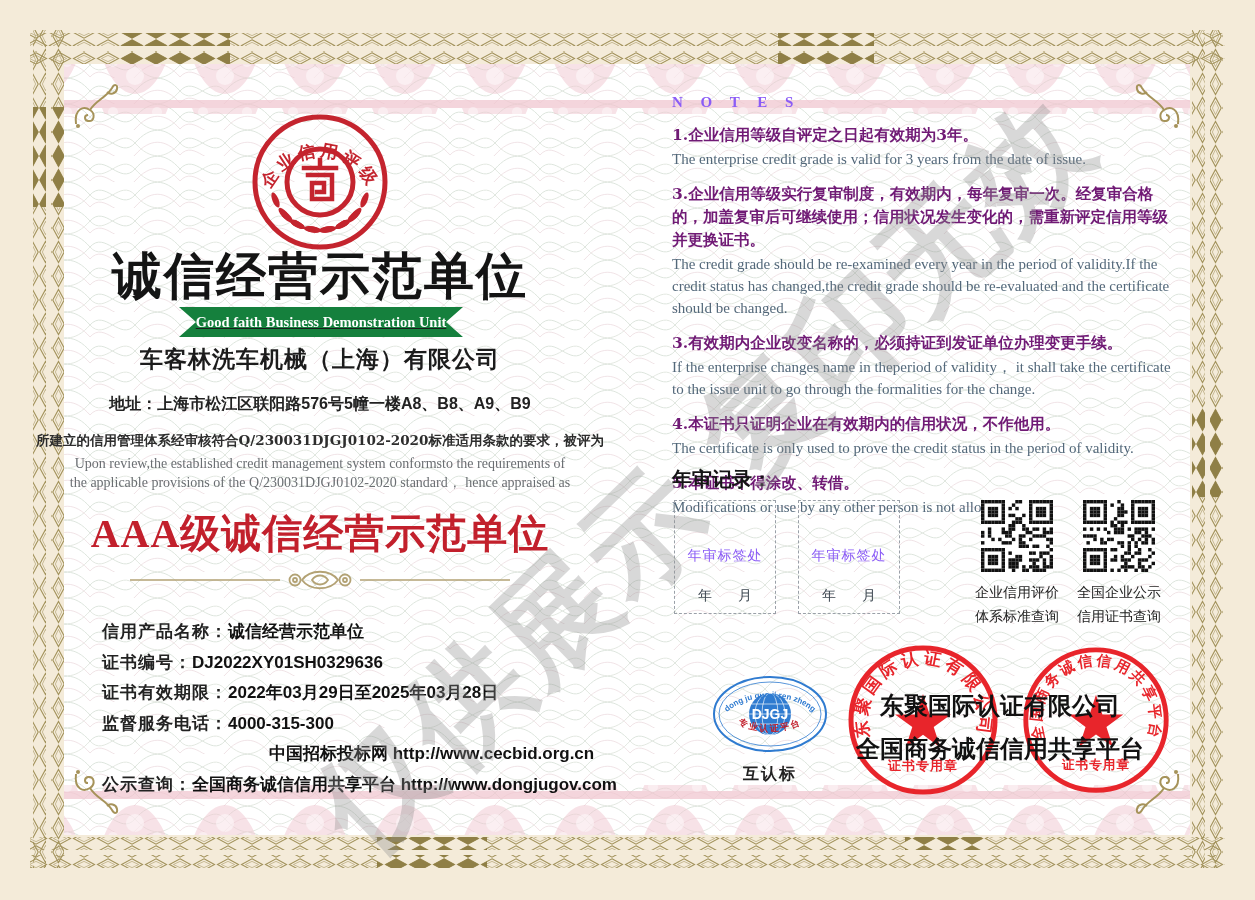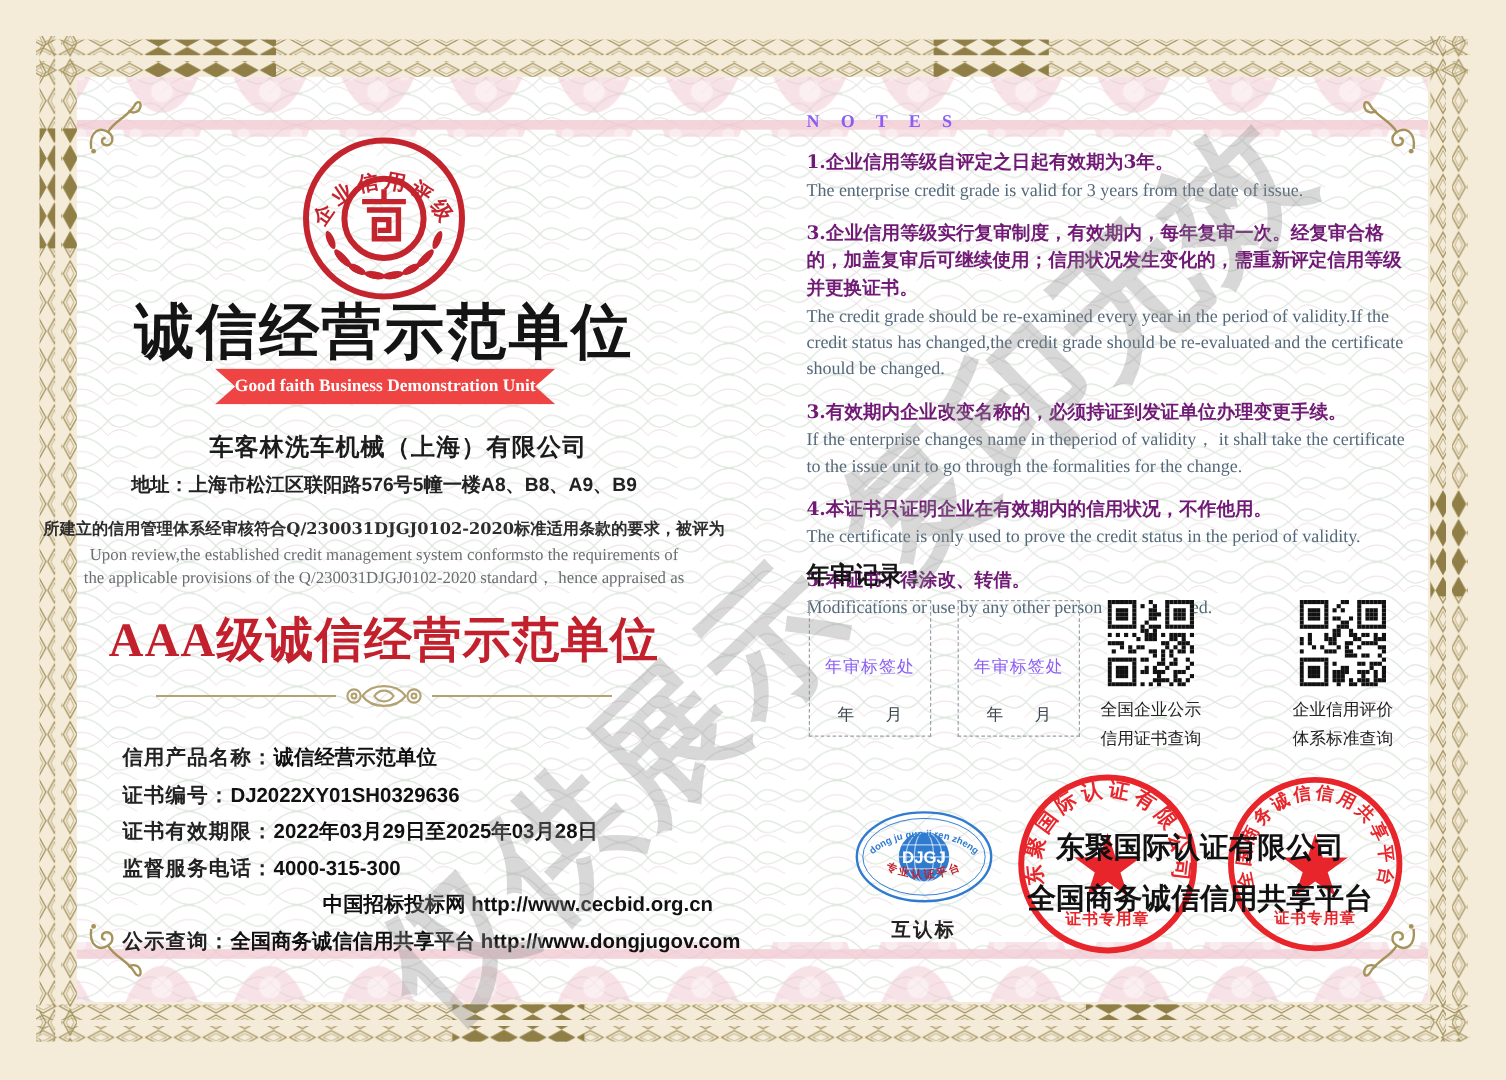--- a/index.html
+++ b/index.html
@@ -5,25 +5,25 @@
   html,body{margin:0;padding:0;}
   .cert{position:relative;width:1255px;height:900px;background:#f4ebd9;overflow:hidden;
         font-family:"Liberation Sans","DejaVu Sans",sans-serif;color:#1c1c1c;}
   .frame{position:absolute;left:0;top:0;z-index:0;}
   
   .left-col{position:absolute;left:0;top:0;width:640px;z-index:2;text-align:center;}
   .emblem{position:absolute;left:250px;top:112px;}
   .main-title{position:absolute;left:0;top:243px;width:640px;margin:0;
       font-family:"Liberation Serif","DejaVu Serif",serif;font-weight:900;
       font-size:50px;letter-spacing:2px;color:#141414;}
-  .ribbon{position:absolute;left:179px;top:307px;width:284px;height:30px;background:#ef4444;
+  .ribbon{position:absolute;left:179px;top:307px;width:284px;height:30px;background:#15803d;
       clip-path:polygon(0 0,100% 0,calc(100% - 17px) 50%,100% 100%,0 100%,17px 50%);
-      display:flex;align-items:center;justify-content:center;}
+      display:flex;align-items:center;justify-content:center;text-decoration:underline;}
   .ribbon span{color:#fff;font-weight:bold;font-size:14.5px;font-family:"Liberation Serif",serif;}
-  .company-name{position:absolute;left:0;top:359px;width:640px;margin:0;font-size:20px;font-weight:bold;letter-spacing:1px;padding-left:12px;}
+  .company-name{position:absolute;left:0;top:344px;width:640px;margin:0;font-size:23px;font-weight:bold;letter-spacing:1px;}
   .company-address{position:absolute;left:0;top:394px;width:640px;font-size:16px;font-weight:bold;color:#222;}
   .appraisal{position:absolute;left:0;top:432px;width:640px;}
   .appraisal .zh{font-family:"DejaVu Serif","Liberation Serif",serif;font-size:13.5px;font-weight:bold;color:#2d2d2d;margin:0 0 4px 0;}
   .appraisal .en{font-family:"Liberation Serif","DejaVu Serif",serif;font-size:14px;color:#6a6e72;margin:0;line-height:19px;}
   .grade{position:absolute;left:0;top:506px;width:640px;margin:0;
       font-family:"Liberation Serif","DejaVu Serif",serif;font-weight:900;font-size:40px;color:#c2202c;letter-spacing:1px;}
   .divider{position:absolute;left:130px;top:565px;}
   .details{position:absolute;left:102px;top:620px;width:560px;text-align:left;z-index:2;}
   .detail-row{height:30.5px;font-size:17px;white-space:nowrap;}
   .detail-row .lbl{font-family:"DejaVu Serif",serif;font-weight:bold;letter-spacing:1px;color:#222;}
@@ -249,233 +249,20 @@
     <h3 class="annual-title">年审记录：</h3>
 
     <div class="annual-row">
       <div class="review-box" style="margin-left:2px;">
         <div class="tag">年审标签处</div>
         <div class="ym"><span>年</span><span class="gap"></span><span>月</span></div>
       </div>
       <div class="review-box" style="margin-left:22px;">
         <div class="tag">年审标签处</div>
         <div class="ym"><span>年</span><span class="gap"></span><span>月</span></div>
-      </div>
-      <div class="qr-fig" style="margin-left:16px;">
-        <svg id="qr2" width="72" height="72" fill="#111">
-            <rect x="0.00" y="27.43" width="3.43" height="3.43"></rect>
-            <rect x="0.00" y="34.29" width="3.43" height="3.43"></rect>
-            <rect x="3.43" y="34.29" width="3.43" height="3.43"></rect>
-            <rect x="3.43" y="41.14" width="3.43" height="3.43"></rect>
-            <rect x="6.86" y="27.43" width="3.43" height="3.43"></rect>
-            <rect x="6.86" y="34.29" width="3.43" height="3.43"></rect>
-            <rect x="10.29" y="34.29" width="3.43" height="3.43"></rect>
-            <rect x="10.29" y="37.71" width="3.43" height="3.43"></rect>
-            <rect x="13.71" y="27.43" width="3.43" height="3.43"></rect>
-            <rect x="17.14" y="37.71" width="3.43" height="3.43"></rect>
-            <rect x="17.14" y="41.14" width="3.43" height="3.43"></rect>
-            <rect x="20.57" y="27.43" width="3.43" height="3.43"></rect>
-            <rect x="20.57" y="41.14" width="3.43" height="3.43"></rect>
-            <rect x="24.00" y="30.86" width="3.43" height="3.43"></rect>
-            <rect x="24.00" y="37.71" width="3.43" height="3.43"></rect>
-            <rect x="27.43" y="3.43" width="3.43" height="3.43"></rect>
-            <rect x="27.43" y="20.57" width="3.43" height="3.43"></rect>
-            <rect x="27.43" y="24.00" width="3.43" height="3.43"></rect>
-            <rect x="27.43" y="37.71" width="3.43" height="3.43"></rect>
-            <rect x="27.43" y="48.00" width="3.43" height="3.43"></rect>
-            <rect x="27.43" y="58.29" width="3.43" height="3.43"></rect>
-            <rect x="27.43" y="68.57" width="3.43" height="3.43"></rect>
-            <rect x="30.86" y="17.14" width="3.43" height="3.43"></rect>
-            <rect x="30.86" y="24.00" width="3.43" height="3.43"></rect>
-            <rect x="30.86" y="27.43" width="3.43" height="3.43"></rect>
-            <rect x="30.86" y="30.86" width="3.43" height="3.43"></rect>
-            <rect x="30.86" y="48.00" width="3.43" height="3.43"></rect>
-            <rect x="30.86" y="54.86" width="3.43" height="3.43"></rect>
-            <rect x="30.86" y="58.29" width="3.43" height="3.43"></rect>
-            <rect x="34.29" y="0.00" width="3.43" height="3.43"></rect>
-            <rect x="34.29" y="6.86" width="3.43" height="3.43"></rect>
-            <rect x="34.29" y="10.29" width="3.43" height="3.43"></rect>
-            <rect x="34.29" y="13.71" width="3.43" height="3.43"></rect>
-            <rect x="34.29" y="20.57" width="3.43" height="3.43"></rect>
-            <rect x="34.29" y="27.43" width="3.43" height="3.43"></rect>
-            <rect x="34.29" y="30.86" width="3.43" height="3.43"></rect>
-            <rect x="34.29" y="41.14" width="3.43" height="3.43"></rect>
-            <rect x="34.29" y="68.57" width="3.43" height="3.43"></rect>
-            <rect x="37.71" y="3.43" width="3.43" height="3.43"></rect>
-            <rect x="37.71" y="6.86" width="3.43" height="3.43"></rect>
-            <rect x="37.71" y="10.29" width="3.43" height="3.43"></rect>
-            <rect x="37.71" y="13.71" width="3.43" height="3.43"></rect>
-            <rect x="37.71" y="20.57" width="3.43" height="3.43"></rect>
-            <rect x="37.71" y="24.00" width="3.43" height="3.43"></rect>
-            <rect x="37.71" y="27.43" width="3.43" height="3.43"></rect>
-            <rect x="37.71" y="30.86" width="3.43" height="3.43"></rect>
-            <rect x="37.71" y="41.14" width="3.43" height="3.43"></rect>
-            <rect x="37.71" y="44.57" width="3.43" height="3.43"></rect>
-            <rect x="37.71" y="54.86" width="3.43" height="3.43"></rect>
-            <rect x="37.71" y="58.29" width="3.43" height="3.43"></rect>
-            <rect x="37.71" y="65.14" width="3.43" height="3.43"></rect>
-            <rect x="41.14" y="10.29" width="3.43" height="3.43"></rect>
-            <rect x="41.14" y="20.57" width="3.43" height="3.43"></rect>
-            <rect x="41.14" y="51.43" width="3.43" height="3.43"></rect>
-            <rect x="41.14" y="58.29" width="3.43" height="3.43"></rect>
-            <rect x="41.14" y="61.71" width="3.43" height="3.43"></rect>
-            <rect x="41.14" y="65.14" width="3.43" height="3.43"></rect>
-            <rect x="41.14" y="68.57" width="3.43" height="3.43"></rect>
-            <rect x="44.57" y="27.43" width="3.43" height="3.43"></rect>
-            <rect x="44.57" y="34.29" width="3.43" height="3.43"></rect>
-            <rect x="44.57" y="41.14" width="3.43" height="3.43"></rect>
-            <rect x="44.57" y="44.57" width="3.43" height="3.43"></rect>
-            <rect x="44.57" y="48.00" width="3.43" height="3.43"></rect>
-            <rect x="44.57" y="51.43" width="3.43" height="3.43"></rect>
-            <rect x="44.57" y="58.29" width="3.43" height="3.43"></rect>
-            <rect x="44.57" y="65.14" width="3.43" height="3.43"></rect>
-            <rect x="48.00" y="34.29" width="3.43" height="3.43"></rect>
-            <rect x="48.00" y="37.71" width="3.43" height="3.43"></rect>
-            <rect x="48.00" y="54.86" width="3.43" height="3.43"></rect>
-            <rect x="48.00" y="65.14" width="3.43" height="3.43"></rect>
-            <rect x="51.43" y="27.43" width="3.43" height="3.43"></rect>
-            <rect x="51.43" y="30.86" width="3.43" height="3.43"></rect>
-            <rect x="51.43" y="41.14" width="3.43" height="3.43"></rect>
-            <rect x="51.43" y="44.57" width="3.43" height="3.43"></rect>
-            <rect x="51.43" y="51.43" width="3.43" height="3.43"></rect>
-            <rect x="51.43" y="68.57" width="3.43" height="3.43"></rect>
-            <rect x="54.86" y="27.43" width="3.43" height="3.43"></rect>
-            <rect x="54.86" y="30.86" width="3.43" height="3.43"></rect>
-            <rect x="54.86" y="37.71" width="3.43" height="3.43"></rect>
-            <rect x="54.86" y="48.00" width="3.43" height="3.43"></rect>
-            <rect x="54.86" y="51.43" width="3.43" height="3.43"></rect>
-            <rect x="54.86" y="58.29" width="3.43" height="3.43"></rect>
-            <rect x="54.86" y="61.71" width="3.43" height="3.43"></rect>
-            <rect x="54.86" y="65.14" width="3.43" height="3.43"></rect>
-            <rect x="58.29" y="27.43" width="3.43" height="3.43"></rect>
-            <rect x="58.29" y="34.29" width="3.43" height="3.43"></rect>
-            <rect x="58.29" y="41.14" width="3.43" height="3.43"></rect>
-            <rect x="58.29" y="58.29" width="3.43" height="3.43"></rect>
-            <rect x="58.29" y="65.14" width="3.43" height="3.43"></rect>
-            <rect x="58.29" y="68.57" width="3.43" height="3.43"></rect>
-            <rect x="61.71" y="27.43" width="3.43" height="3.43"></rect>
-            <rect x="61.71" y="30.86" width="3.43" height="3.43"></rect>
-            <rect x="61.71" y="34.29" width="3.43" height="3.43"></rect>
-            <rect x="61.71" y="37.71" width="3.43" height="3.43"></rect>
-            <rect x="61.71" y="41.14" width="3.43" height="3.43"></rect>
-            <rect x="61.71" y="58.29" width="3.43" height="3.43"></rect>
-            <rect x="61.71" y="68.57" width="3.43" height="3.43"></rect>
-            <rect x="65.14" y="34.29" width="3.43" height="3.43"></rect>
-            <rect x="65.14" y="48.00" width="3.43" height="3.43"></rect>
-            <rect x="65.14" y="54.86" width="3.43" height="3.43"></rect>
-            <rect x="65.14" y="65.14" width="3.43" height="3.43"></rect>
-            <rect x="68.57" y="27.43" width="3.43" height="3.43"></rect>
-            <rect x="68.57" y="37.71" width="3.43" height="3.43"></rect>
-            <rect x="68.57" y="41.14" width="3.43" height="3.43"></rect>
-            <rect x="68.57" y="51.43" width="3.43" height="3.43"></rect>
-            <rect x="68.57" y="61.71" width="3.43" height="3.43"></rect>
-            <rect x="0.00" y="0.00" width="3.43" height="3.43"></rect>
-            <rect x="0.00" y="3.43" width="3.43" height="3.43"></rect>
-            <rect x="0.00" y="6.86" width="3.43" height="3.43"></rect>
-            <rect x="0.00" y="10.29" width="3.43" height="3.43"></rect>
-            <rect x="0.00" y="13.71" width="3.43" height="3.43"></rect>
-            <rect x="0.00" y="17.14" width="3.43" height="3.43"></rect>
-            <rect x="0.00" y="20.57" width="3.43" height="3.43"></rect>
-            <rect x="3.43" y="0.00" width="3.43" height="3.43"></rect>
-            <rect x="3.43" y="20.57" width="3.43" height="3.43"></rect>
-            <rect x="6.86" y="0.00" width="3.43" height="3.43"></rect>
-            <rect x="6.86" y="6.86" width="3.43" height="3.43"></rect>
-            <rect x="6.86" y="10.29" width="3.43" height="3.43"></rect>
-            <rect x="6.86" y="13.71" width="3.43" height="3.43"></rect>
-            <rect x="6.86" y="20.57" width="3.43" height="3.43"></rect>
-            <rect x="10.29" y="0.00" width="3.43" height="3.43"></rect>
-            <rect x="10.29" y="6.86" width="3.43" height="3.43"></rect>
-            <rect x="10.29" y="10.29" width="3.43" height="3.43"></rect>
-            <rect x="10.29" y="13.71" width="3.43" height="3.43"></rect>
-            <rect x="10.29" y="20.57" width="3.43" height="3.43"></rect>
-            <rect x="13.71" y="0.00" width="3.43" height="3.43"></rect>
-            <rect x="13.71" y="6.86" width="3.43" height="3.43"></rect>
-            <rect x="13.71" y="10.29" width="3.43" height="3.43"></rect>
-            <rect x="13.71" y="13.71" width="3.43" height="3.43"></rect>
-            <rect x="13.71" y="20.57" width="3.43" height="3.43"></rect>
-            <rect x="17.14" y="0.00" width="3.43" height="3.43"></rect>
-            <rect x="17.14" y="20.57" width="3.43" height="3.43"></rect>
-            <rect x="20.57" y="0.00" width="3.43" height="3.43"></rect>
-            <rect x="20.57" y="3.43" width="3.43" height="3.43"></rect>
-            <rect x="20.57" y="6.86" width="3.43" height="3.43"></rect>
-            <rect x="20.57" y="10.29" width="3.43" height="3.43"></rect>
-            <rect x="20.57" y="13.71" width="3.43" height="3.43"></rect>
-            <rect x="20.57" y="17.14" width="3.43" height="3.43"></rect>
-            <rect x="20.57" y="20.57" width="3.43" height="3.43"></rect>
-            <rect x="48.00" y="0.00" width="3.43" height="3.43"></rect>
-            <rect x="48.00" y="3.43" width="3.43" height="3.43"></rect>
-            <rect x="48.00" y="6.86" width="3.43" height="3.43"></rect>
-            <rect x="48.00" y="10.29" width="3.43" height="3.43"></rect>
-            <rect x="48.00" y="13.71" width="3.43" height="3.43"></rect>
-            <rect x="48.00" y="17.14" width="3.43" height="3.43"></rect>
-            <rect x="48.00" y="20.57" width="3.43" height="3.43"></rect>
-            <rect x="51.43" y="0.00" width="3.43" height="3.43"></rect>
-            <rect x="51.43" y="20.57" width="3.43" height="3.43"></rect>
-            <rect x="54.86" y="0.00" width="3.43" height="3.43"></rect>
-            <rect x="54.86" y="6.86" width="3.43" height="3.43"></rect>
-            <rect x="54.86" y="10.29" width="3.43" height="3.43"></rect>
-            <rect x="54.86" y="13.71" width="3.43" height="3.43"></rect>
-            <rect x="54.86" y="20.57" width="3.43" height="3.43"></rect>
-            <rect x="58.29" y="0.00" width="3.43" height="3.43"></rect>
-            <rect x="58.29" y="6.86" width="3.43" height="3.43"></rect>
-            <rect x="58.29" y="10.29" width="3.43" height="3.43"></rect>
-            <rect x="58.29" y="13.71" width="3.43" height="3.43"></rect>
-            <rect x="58.29" y="20.57" width="3.43" height="3.43"></rect>
-            <rect x="61.71" y="0.00" width="3.43" height="3.43"></rect>
-            <rect x="61.71" y="6.86" width="3.43" height="3.43"></rect>
-            <rect x="61.71" y="10.29" width="3.43" height="3.43"></rect>
-            <rect x="61.71" y="13.71" width="3.43" height="3.43"></rect>
-            <rect x="61.71" y="20.57" width="3.43" height="3.43"></rect>
-            <rect x="65.14" y="0.00" width="3.43" height="3.43"></rect>
-            <rect x="65.14" y="20.57" width="3.43" height="3.43"></rect>
-            <rect x="68.57" y="0.00" width="3.43" height="3.43"></rect>
-            <rect x="68.57" y="3.43" width="3.43" height="3.43"></rect>
-            <rect x="68.57" y="6.86" width="3.43" height="3.43"></rect>
-            <rect x="68.57" y="10.29" width="3.43" height="3.43"></rect>
-            <rect x="68.57" y="13.71" width="3.43" height="3.43"></rect>
-            <rect x="68.57" y="17.14" width="3.43" height="3.43"></rect>
-            <rect x="68.57" y="20.57" width="3.43" height="3.43"></rect>
-            <rect x="0.00" y="48.00" width="3.43" height="3.43"></rect>
-            <rect x="0.00" y="51.43" width="3.43" height="3.43"></rect>
-            <rect x="0.00" y="54.86" width="3.43" height="3.43"></rect>
-            <rect x="0.00" y="58.29" width="3.43" height="3.43"></rect>
-            <rect x="0.00" y="61.71" width="3.43" height="3.43"></rect>
-            <rect x="0.00" y="65.14" width="3.43" height="3.43"></rect>
-            <rect x="0.00" y="68.57" width="3.43" height="3.43"></rect>
-            <rect x="3.43" y="48.00" width="3.43" height="3.43"></rect>
-            <rect x="3.43" y="68.57" width="3.43" height="3.43"></rect>
-            <rect x="6.86" y="48.00" width="3.43" height="3.43"></rect>
-            <rect x="6.86" y="54.86" width="3.43" height="3.43"></rect>
-            <rect x="6.86" y="58.29" width="3.43" height="3.43"></rect>
-            <rect x="6.86" y="61.71" width="3.43" height="3.43"></rect>
-            <rect x="6.86" y="68.57" width="3.43" height="3.43"></rect>
-            <rect x="10.29" y="48.00" width="3.43" height="3.43"></rect>
-            <rect x="10.29" y="54.86" width="3.43" height="3.43"></rect>
-            <rect x="10.29" y="58.29" width="3.43" height="3.43"></rect>
-            <rect x="10.29" y="61.71" width="3.43" height="3.43"></rect>
-            <rect x="10.29" y="68.57" width="3.43" height="3.43"></rect>
-            <rect x="13.71" y="48.00" width="3.43" height="3.43"></rect>
-            <rect x="13.71" y="54.86" width="3.43" height="3.43"></rect>
-            <rect x="13.71" y="58.29" width="3.43" height="3.43"></rect>
-            <rect x="13.71" y="61.71" width="3.43" height="3.43"></rect>
-            <rect x="13.71" y="68.57" width="3.43" height="3.43"></rect>
-            <rect x="17.14" y="48.00" width="3.43" height="3.43"></rect>
-            <rect x="17.14" y="68.57" width="3.43" height="3.43"></rect>
-            <rect x="20.57" y="48.00" width="3.43" height="3.43"></rect>
-            <rect x="20.57" y="51.43" width="3.43" height="3.43"></rect>
-            <rect x="20.57" y="54.86" width="3.43" height="3.43"></rect>
-            <rect x="20.57" y="58.29" width="3.43" height="3.43"></rect>
-            <rect x="20.57" y="61.71" width="3.43" height="3.43"></rect>
-            <rect x="20.57" y="65.14" width="3.43" height="3.43"></rect>
-            <rect x="20.57" y="68.57" width="3.43" height="3.43"></rect>
-          </svg>
-        <div class="qr-cap">
-          <div>全国企业公示</div>
-            <div>信用证书查询</div>
-        </div>
       </div>
       <div class="qr-fig" style="margin-left:74px;">
         <svg id="qr1" width="72" height="72" fill="#111">
             <rect x="0.00" y="30.86" width="3.43" height="3.43"></rect>
             <rect x="0.00" y="34.29" width="3.43" height="3.43"></rect>
             <rect x="0.00" y="41.14" width="3.43" height="3.43"></rect>
             <rect x="6.86" y="27.43" width="3.43" height="3.43"></rect>
             <rect x="6.86" y="30.86" width="3.43" height="3.43"></rect>
             <rect x="6.86" y="34.29" width="3.43" height="3.43"></rect>
             <rect x="10.29" y="37.71" width="3.43" height="3.43"></rect>
@@ -679,20 +466,233 @@
             <rect x="20.57" y="58.29" width="3.43" height="3.43"></rect>
             <rect x="20.57" y="61.71" width="3.43" height="3.43"></rect>
             <rect x="20.57" y="65.14" width="3.43" height="3.43"></rect>
             <rect x="20.57" y="68.57" width="3.43" height="3.43"></rect>
           </svg>
         <div class="qr-cap">
           <div>企业信用评价</div>
             <div>体系标准查询</div>
         </div>
       </div>
+      <div class="qr-fig" style="margin-left:16px;">
+        <svg id="qr2" width="72" height="72" fill="#111">
+            <rect x="0.00" y="27.43" width="3.43" height="3.43"></rect>
+            <rect x="0.00" y="34.29" width="3.43" height="3.43"></rect>
+            <rect x="3.43" y="34.29" width="3.43" height="3.43"></rect>
+            <rect x="3.43" y="41.14" width="3.43" height="3.43"></rect>
+            <rect x="6.86" y="27.43" width="3.43" height="3.43"></rect>
+            <rect x="6.86" y="34.29" width="3.43" height="3.43"></rect>
+            <rect x="10.29" y="34.29" width="3.43" height="3.43"></rect>
+            <rect x="10.29" y="37.71" width="3.43" height="3.43"></rect>
+            <rect x="13.71" y="27.43" width="3.43" height="3.43"></rect>
+            <rect x="17.14" y="37.71" width="3.43" height="3.43"></rect>
+            <rect x="17.14" y="41.14" width="3.43" height="3.43"></rect>
+            <rect x="20.57" y="27.43" width="3.43" height="3.43"></rect>
+            <rect x="20.57" y="41.14" width="3.43" height="3.43"></rect>
+            <rect x="24.00" y="30.86" width="3.43" height="3.43"></rect>
+            <rect x="24.00" y="37.71" width="3.43" height="3.43"></rect>
+            <rect x="27.43" y="3.43" width="3.43" height="3.43"></rect>
+            <rect x="27.43" y="20.57" width="3.43" height="3.43"></rect>
+            <rect x="27.43" y="24.00" width="3.43" height="3.43"></rect>
+            <rect x="27.43" y="37.71" width="3.43" height="3.43"></rect>
+            <rect x="27.43" y="48.00" width="3.43" height="3.43"></rect>
+            <rect x="27.43" y="58.29" width="3.43" height="3.43"></rect>
+            <rect x="27.43" y="68.57" width="3.43" height="3.43"></rect>
+            <rect x="30.86" y="17.14" width="3.43" height="3.43"></rect>
+            <rect x="30.86" y="24.00" width="3.43" height="3.43"></rect>
+            <rect x="30.86" y="27.43" width="3.43" height="3.43"></rect>
+            <rect x="30.86" y="30.86" width="3.43" height="3.43"></rect>
+            <rect x="30.86" y="48.00" width="3.43" height="3.43"></rect>
+            <rect x="30.86" y="54.86" width="3.43" height="3.43"></rect>
+            <rect x="30.86" y="58.29" width="3.43" height="3.43"></rect>
+            <rect x="34.29" y="0.00" width="3.43" height="3.43"></rect>
+            <rect x="34.29" y="6.86" width="3.43" height="3.43"></rect>
+            <rect x="34.29" y="10.29" width="3.43" height="3.43"></rect>
+            <rect x="34.29" y="13.71" width="3.43" height="3.43"></rect>
+            <rect x="34.29" y="20.57" width="3.43" height="3.43"></rect>
+            <rect x="34.29" y="27.43" width="3.43" height="3.43"></rect>
+            <rect x="34.29" y="30.86" width="3.43" height="3.43"></rect>
+            <rect x="34.29" y="41.14" width="3.43" height="3.43"></rect>
+            <rect x="34.29" y="68.57" width="3.43" height="3.43"></rect>
+            <rect x="37.71" y="3.43" width="3.43" height="3.43"></rect>
+            <rect x="37.71" y="6.86" width="3.43" height="3.43"></rect>
+            <rect x="37.71" y="10.29" width="3.43" height="3.43"></rect>
+            <rect x="37.71" y="13.71" width="3.43" height="3.43"></rect>
+            <rect x="37.71" y="20.57" width="3.43" height="3.43"></rect>
+            <rect x="37.71" y="24.00" width="3.43" height="3.43"></rect>
+            <rect x="37.71" y="27.43" width="3.43" height="3.43"></rect>
+            <rect x="37.71" y="30.86" width="3.43" height="3.43"></rect>
+            <rect x="37.71" y="41.14" width="3.43" height="3.43"></rect>
+            <rect x="37.71" y="44.57" width="3.43" height="3.43"></rect>
+            <rect x="37.71" y="54.86" width="3.43" height="3.43"></rect>
+            <rect x="37.71" y="58.29" width="3.43" height="3.43"></rect>
+            <rect x="37.71" y="65.14" width="3.43" height="3.43"></rect>
+            <rect x="41.14" y="10.29" width="3.43" height="3.43"></rect>
+            <rect x="41.14" y="20.57" width="3.43" height="3.43"></rect>
+            <rect x="41.14" y="51.43" width="3.43" height="3.43"></rect>
+            <rect x="41.14" y="58.29" width="3.43" height="3.43"></rect>
+            <rect x="41.14" y="61.71" width="3.43" height="3.43"></rect>
+            <rect x="41.14" y="65.14" width="3.43" height="3.43"></rect>
+            <rect x="41.14" y="68.57" width="3.43" height="3.43"></rect>
+            <rect x="44.57" y="27.43" width="3.43" height="3.43"></rect>
+            <rect x="44.57" y="34.29" width="3.43" height="3.43"></rect>
+            <rect x="44.57" y="41.14" width="3.43" height="3.43"></rect>
+            <rect x="44.57" y="44.57" width="3.43" height="3.43"></rect>
+            <rect x="44.57" y="48.00" width="3.43" height="3.43"></rect>
+            <rect x="44.57" y="51.43" width="3.43" height="3.43"></rect>
+            <rect x="44.57" y="58.29" width="3.43" height="3.43"></rect>
+            <rect x="44.57" y="65.14" width="3.43" height="3.43"></rect>
+            <rect x="48.00" y="34.29" width="3.43" height="3.43"></rect>
+            <rect x="48.00" y="37.71" width="3.43" height="3.43"></rect>
+            <rect x="48.00" y="54.86" width="3.43" height="3.43"></rect>
+            <rect x="48.00" y="65.14" width="3.43" height="3.43"></rect>
+            <rect x="51.43" y="27.43" width="3.43" height="3.43"></rect>
+            <rect x="51.43" y="30.86" width="3.43" height="3.43"></rect>
+            <rect x="51.43" y="41.14" width="3.43" height="3.43"></rect>
+            <rect x="51.43" y="44.57" width="3.43" height="3.43"></rect>
+            <rect x="51.43" y="51.43" width="3.43" height="3.43"></rect>
+            <rect x="51.43" y="68.57" width="3.43" height="3.43"></rect>
+            <rect x="54.86" y="27.43" width="3.43" height="3.43"></rect>
+            <rect x="54.86" y="30.86" width="3.43" height="3.43"></rect>
+            <rect x="54.86" y="37.71" width="3.43" height="3.43"></rect>
+            <rect x="54.86" y="48.00" width="3.43" height="3.43"></rect>
+            <rect x="54.86" y="51.43" width="3.43" height="3.43"></rect>
+            <rect x="54.86" y="58.29" width="3.43" height="3.43"></rect>
+            <rect x="54.86" y="61.71" width="3.43" height="3.43"></rect>
+            <rect x="54.86" y="65.14" width="3.43" height="3.43"></rect>
+            <rect x="58.29" y="27.43" width="3.43" height="3.43"></rect>
+            <rect x="58.29" y="34.29" width="3.43" height="3.43"></rect>
+            <rect x="58.29" y="41.14" width="3.43" height="3.43"></rect>
+            <rect x="58.29" y="58.29" width="3.43" height="3.43"></rect>
+            <rect x="58.29" y="65.14" width="3.43" height="3.43"></rect>
+            <rect x="58.29" y="68.57" width="3.43" height="3.43"></rect>
+            <rect x="61.71" y="27.43" width="3.43" height="3.43"></rect>
+            <rect x="61.71" y="30.86" width="3.43" height="3.43"></rect>
+            <rect x="61.71" y="34.29" width="3.43" height="3.43"></rect>
+            <rect x="61.71" y="37.71" width="3.43" height="3.43"></rect>
+            <rect x="61.71" y="41.14" width="3.43" height="3.43"></rect>
+            <rect x="61.71" y="58.29" width="3.43" height="3.43"></rect>
+            <rect x="61.71" y="68.57" width="3.43" height="3.43"></rect>
+            <rect x="65.14" y="34.29" width="3.43" height="3.43"></rect>
+            <rect x="65.14" y="48.00" width="3.43" height="3.43"></rect>
+            <rect x="65.14" y="54.86" width="3.43" height="3.43"></rect>
+            <rect x="65.14" y="65.14" width="3.43" height="3.43"></rect>
+            <rect x="68.57" y="27.43" width="3.43" height="3.43"></rect>
+            <rect x="68.57" y="37.71" width="3.43" height="3.43"></rect>
+            <rect x="68.57" y="41.14" width="3.43" height="3.43"></rect>
+            <rect x="68.57" y="51.43" width="3.43" height="3.43"></rect>
+            <rect x="68.57" y="61.71" width="3.43" height="3.43"></rect>
+            <rect x="0.00" y="0.00" width="3.43" height="3.43"></rect>
+            <rect x="0.00" y="3.43" width="3.43" height="3.43"></rect>
+            <rect x="0.00" y="6.86" width="3.43" height="3.43"></rect>
+            <rect x="0.00" y="10.29" width="3.43" height="3.43"></rect>
+            <rect x="0.00" y="13.71" width="3.43" height="3.43"></rect>
+            <rect x="0.00" y="17.14" width="3.43" height="3.43"></rect>
+            <rect x="0.00" y="20.57" width="3.43" height="3.43"></rect>
+            <rect x="3.43" y="0.00" width="3.43" height="3.43"></rect>
+            <rect x="3.43" y="20.57" width="3.43" height="3.43"></rect>
+            <rect x="6.86" y="0.00" width="3.43" height="3.43"></rect>
+            <rect x="6.86" y="6.86" width="3.43" height="3.43"></rect>
+            <rect x="6.86" y="10.29" width="3.43" height="3.43"></rect>
+            <rect x="6.86" y="13.71" width="3.43" height="3.43"></rect>
+            <rect x="6.86" y="20.57" width="3.43" height="3.43"></rect>
+            <rect x="10.29" y="0.00" width="3.43" height="3.43"></rect>
+            <rect x="10.29" y="6.86" width="3.43" height="3.43"></rect>
+            <rect x="10.29" y="10.29" width="3.43" height="3.43"></rect>
+            <rect x="10.29" y="13.71" width="3.43" height="3.43"></rect>
+            <rect x="10.29" y="20.57" width="3.43" height="3.43"></rect>
+            <rect x="13.71" y="0.00" width="3.43" height="3.43"></rect>
+            <rect x="13.71" y="6.86" width="3.43" height="3.43"></rect>
+            <rect x="13.71" y="10.29" width="3.43" height="3.43"></rect>
+            <rect x="13.71" y="13.71" width="3.43" height="3.43"></rect>
+            <rect x="13.71" y="20.57" width="3.43" height="3.43"></rect>
+            <rect x="17.14" y="0.00" width="3.43" height="3.43"></rect>
+            <rect x="17.14" y="20.57" width="3.43" height="3.43"></rect>
+            <rect x="20.57" y="0.00" width="3.43" height="3.43"></rect>
+            <rect x="20.57" y="3.43" width="3.43" height="3.43"></rect>
+            <rect x="20.57" y="6.86" width="3.43" height="3.43"></rect>
+            <rect x="20.57" y="10.29" width="3.43" height="3.43"></rect>
+            <rect x="20.57" y="13.71" width="3.43" height="3.43"></rect>
+            <rect x="20.57" y="17.14" width="3.43" height="3.43"></rect>
+            <rect x="20.57" y="20.57" width="3.43" height="3.43"></rect>
+            <rect x="48.00" y="0.00" width="3.43" height="3.43"></rect>
+            <rect x="48.00" y="3.43" width="3.43" height="3.43"></rect>
+            <rect x="48.00" y="6.86" width="3.43" height="3.43"></rect>
+            <rect x="48.00" y="10.29" width="3.43" height="3.43"></rect>
+            <rect x="48.00" y="13.71" width="3.43" height="3.43"></rect>
+            <rect x="48.00" y="17.14" width="3.43" height="3.43"></rect>
+            <rect x="48.00" y="20.57" width="3.43" height="3.43"></rect>
+            <rect x="51.43" y="0.00" width="3.43" height="3.43"></rect>
+            <rect x="51.43" y="20.57" width="3.43" height="3.43"></rect>
+            <rect x="54.86" y="0.00" width="3.43" height="3.43"></rect>
+            <rect x="54.86" y="6.86" width="3.43" height="3.43"></rect>
+            <rect x="54.86" y="10.29" width="3.43" height="3.43"></rect>
+            <rect x="54.86" y="13.71" width="3.43" height="3.43"></rect>
+            <rect x="54.86" y="20.57" width="3.43" height="3.43"></rect>
+            <rect x="58.29" y="0.00" width="3.43" height="3.43"></rect>
+            <rect x="58.29" y="6.86" width="3.43" height="3.43"></rect>
+            <rect x="58.29" y="10.29" width="3.43" height="3.43"></rect>
+            <rect x="58.29" y="13.71" width="3.43" height="3.43"></rect>
+            <rect x="58.29" y="20.57" width="3.43" height="3.43"></rect>
+            <rect x="61.71" y="0.00" width="3.43" height="3.43"></rect>
+            <rect x="61.71" y="6.86" width="3.43" height="3.43"></rect>
+            <rect x="61.71" y="10.29" width="3.43" height="3.43"></rect>
+            <rect x="61.71" y="13.71" width="3.43" height="3.43"></rect>
+            <rect x="61.71" y="20.57" width="3.43" height="3.43"></rect>
+            <rect x="65.14" y="0.00" width="3.43" height="3.43"></rect>
+            <rect x="65.14" y="20.57" width="3.43" height="3.43"></rect>
+            <rect x="68.57" y="0.00" width="3.43" height="3.43"></rect>
+            <rect x="68.57" y="3.43" width="3.43" height="3.43"></rect>
+            <rect x="68.57" y="6.86" width="3.43" height="3.43"></rect>
+            <rect x="68.57" y="10.29" width="3.43" height="3.43"></rect>
+            <rect x="68.57" y="13.71" width="3.43" height="3.43"></rect>
+            <rect x="68.57" y="17.14" width="3.43" height="3.43"></rect>
+            <rect x="68.57" y="20.57" width="3.43" height="3.43"></rect>
+            <rect x="0.00" y="48.00" width="3.43" height="3.43"></rect>
+            <rect x="0.00" y="51.43" width="3.43" height="3.43"></rect>
+            <rect x="0.00" y="54.86" width="3.43" height="3.43"></rect>
+            <rect x="0.00" y="58.29" width="3.43" height="3.43"></rect>
+            <rect x="0.00" y="61.71" width="3.43" height="3.43"></rect>
+            <rect x="0.00" y="65.14" width="3.43" height="3.43"></rect>
+            <rect x="0.00" y="68.57" width="3.43" height="3.43"></rect>
+            <rect x="3.43" y="48.00" width="3.43" height="3.43"></rect>
+            <rect x="3.43" y="68.57" width="3.43" height="3.43"></rect>
+            <rect x="6.86" y="48.00" width="3.43" height="3.43"></rect>
+            <rect x="6.86" y="54.86" width="3.43" height="3.43"></rect>
+            <rect x="6.86" y="58.29" width="3.43" height="3.43"></rect>
+            <rect x="6.86" y="61.71" width="3.43" height="3.43"></rect>
+            <rect x="6.86" y="68.57" width="3.43" height="3.43"></rect>
+            <rect x="10.29" y="48.00" width="3.43" height="3.43"></rect>
+            <rect x="10.29" y="54.86" width="3.43" height="3.43"></rect>
+            <rect x="10.29" y="58.29" width="3.43" height="3.43"></rect>
+            <rect x="10.29" y="61.71" width="3.43" height="3.43"></rect>
+            <rect x="10.29" y="68.57" width="3.43" height="3.43"></rect>
+            <rect x="13.71" y="48.00" width="3.43" height="3.43"></rect>
+            <rect x="13.71" y="54.86" width="3.43" height="3.43"></rect>
+            <rect x="13.71" y="58.29" width="3.43" height="3.43"></rect>
+            <rect x="13.71" y="61.71" width="3.43" height="3.43"></rect>
+            <rect x="13.71" y="68.57" width="3.43" height="3.43"></rect>
+            <rect x="17.14" y="48.00" width="3.43" height="3.43"></rect>
+            <rect x="17.14" y="68.57" width="3.43" height="3.43"></rect>
+            <rect x="20.57" y="48.00" width="3.43" height="3.43"></rect>
+            <rect x="20.57" y="51.43" width="3.43" height="3.43"></rect>
+            <rect x="20.57" y="54.86" width="3.43" height="3.43"></rect>
+            <rect x="20.57" y="58.29" width="3.43" height="3.43"></rect>
+            <rect x="20.57" y="61.71" width="3.43" height="3.43"></rect>
+            <rect x="20.57" y="65.14" width="3.43" height="3.43"></rect>
+            <rect x="20.57" y="68.57" width="3.43" height="3.43"></rect>
+          </svg>
+        <div class="qr-cap">
+          <div>全国企业公示</div>
+            <div>信用证书查询</div>
+        </div>
+      </div>
     </div>
   </div>
 
   <div class="djgj">
     <svg width="120" height="84" viewBox="0 0 120 84">
       <ellipse cx="60" cy="42" rx="56" ry="37" fill="none" stroke="#2f7bd0" stroke-width="2"></ellipse>
       <ellipse cx="60" cy="42" rx="51" ry="32" fill="none" stroke="#2f7bd0" stroke-width="0.8"></ellipse>
       <circle cx="60" cy="42" r="21" fill="#2f7bd0"></circle>
       <g stroke="rgba(255,255,255,0.65)" stroke-width="1" fill="none">
         <ellipse cx="60" cy="42" rx="8" ry="21"></ellipse>

